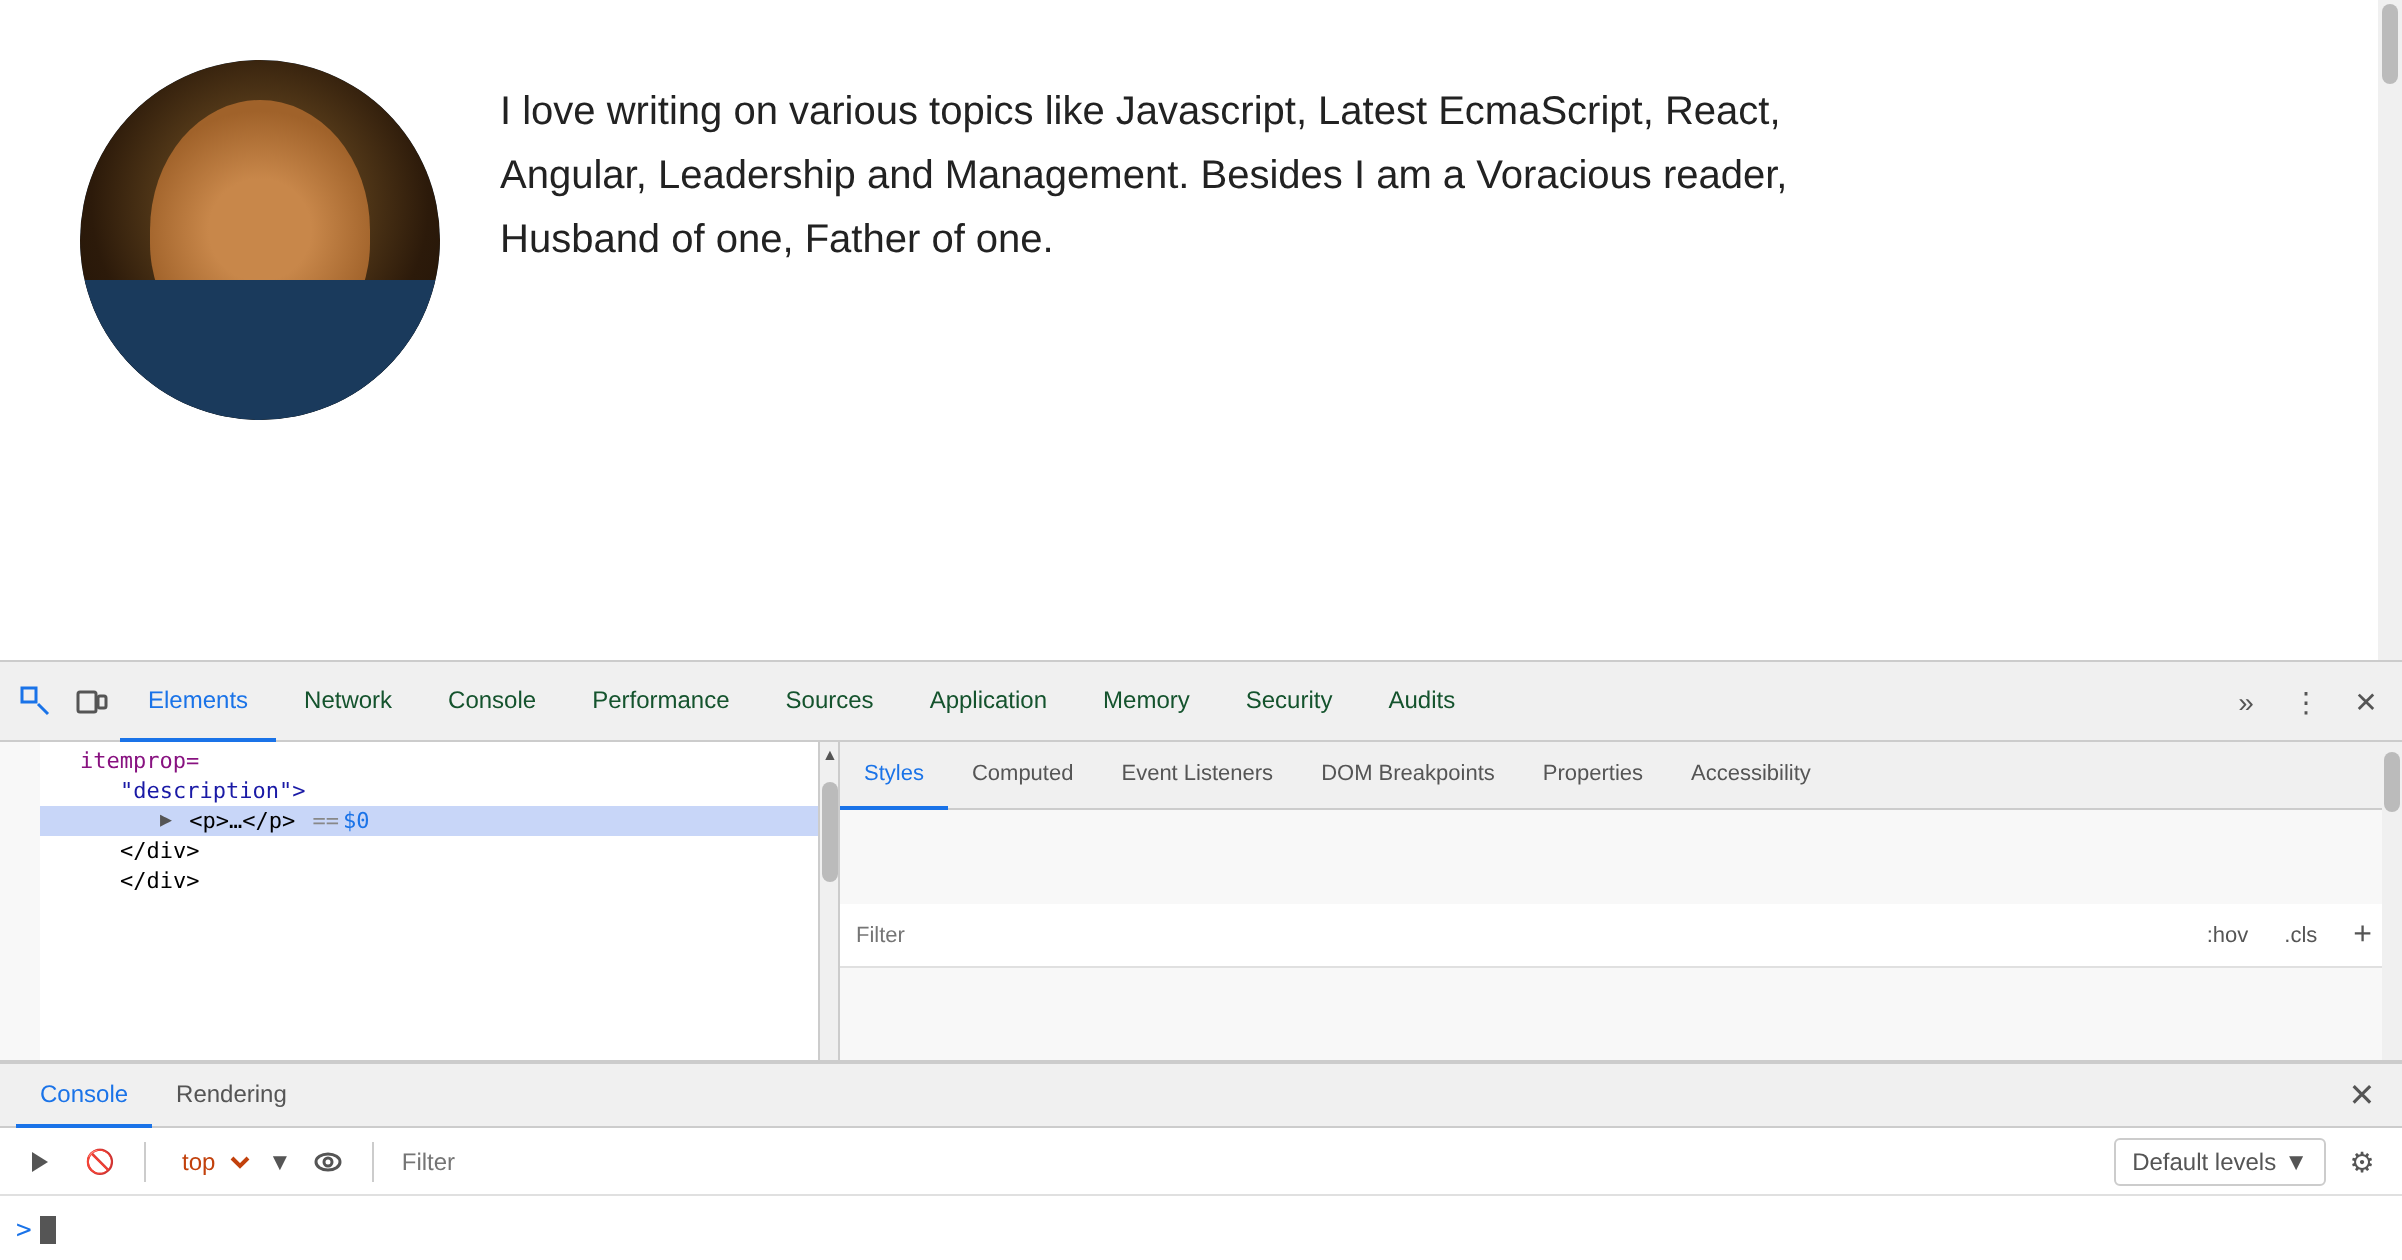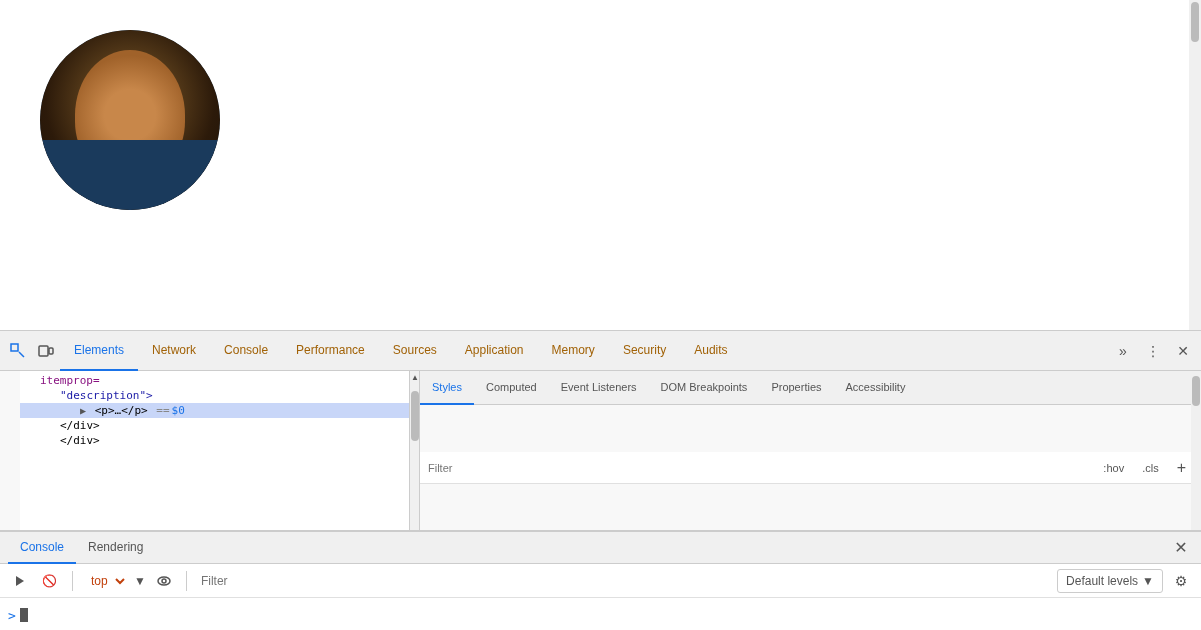--- a/index.html
+++ b/index.html
@@ -106,21 +106,21 @@
       flex: 1;
       overflow: hidden;
     }
 
     .devtools-tab {
       height: 40px;
       padding: 0 14px;
       display: flex;
       align-items: center;
       font-size: 12px;
-      color: #a16207;
+      color: #14532d;
       cursor: pointer;
       border-bottom: 2px solid transparent;
       white-space: nowrap;
       flex-shrink: 0;
     }
     .devtools-tab.active {
       color: #1a73e8;
       border-bottom: 2px solid #1a73e8;
     }
 
@@ -454,20 +454,21 @@
       font-size: 10px;
     }
   </style>
 </head>
 <body>
 
 <div id="main-content">
   <div id="avatar">
     <div id="avatar-img"></div>
   </div>
+  <div id="bio-text">I love writing on various topics like Javascript, Latest EcmaScript, React, Angular, Leadership and Management. Besides I am a Voracious reader, Husband of one, Father of one.</div>
 </div>
 
 <div id="page-scrollbar">
   <div id="page-scroll-thumb"></div>
 </div>
 
 <div id="devtools">
 
   <div id="devtools-toolbar">
     <div class="toolbar-icon active">

